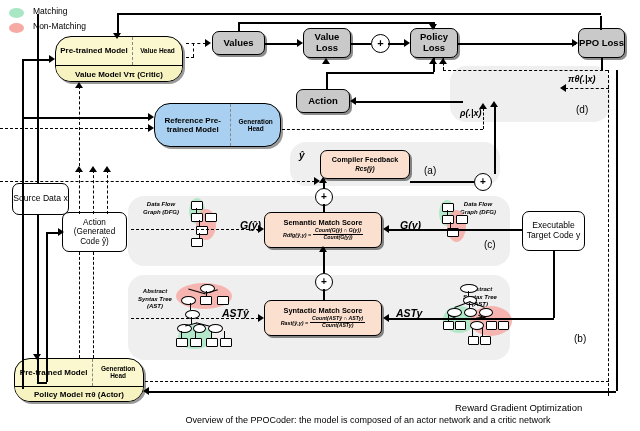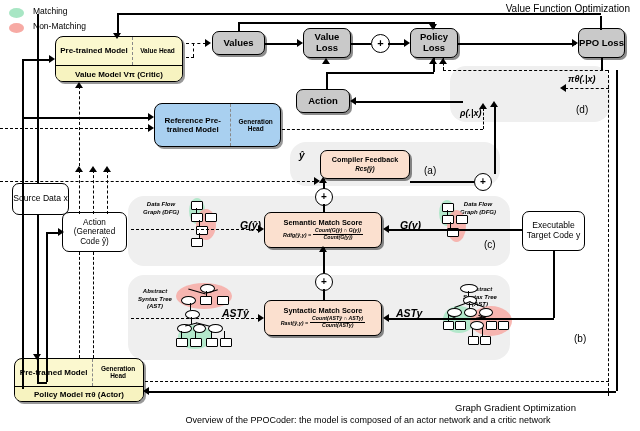--- a/index.html
+++ b/index.html
@@ -15,21 +15,21 @@
     background:#fff;
   }
   .box.gray{background:#c9c9c9;font-weight:bold;}
   .box.white{background:#fff;}
   .box.peach{background:#fbe0cf;}
   .box.shadow{box-shadow:2px 2px 0 rgba(0,0,0,.45);}
 
   
   .model{
     position:absolute;box-sizing:border-box;
-    border:1.6px solid #000;border-radius:8px;
+    border:1.6px solid #000;border-radius:16px;
     overflow:hidden;box-shadow:2px 2px 0 rgba(0,0,0,.4);
   }
   .model .top{display:flex;height:64%;}
   .model .lt{flex:1.55;display:flex;align-items:center;justify-content:center;
     font-weight:bold;text-align:center;line-height:1.15;}
   .model .divider{width:0;border-left:1.4px dashed #888;}
   .model .rt{flex:1;display:flex;align-items:center;justify-content:center;
     font-weight:bold;text-align:center;line-height:1.15;}
   .model .foot{height:36%;border-top:1.2px solid #000;display:flex;
     align-items:center;justify-content:center;font-weight:bold;}
@@ -85,22 +85,21 @@
 </head>
 <body>
 
 <div id="stage">
 
   <div class="legend-dot" style="left:9px;top:8px;background:#a8e6c4;"></div>
   <div class="lbl" style="left:33px;top:6px;font-size:8.5px;">Matching</div>
   <div class="legend-dot" style="left:9px;top:23px;background:#f7aaa4;"></div>
   <div class="lbl" style="left:33px;top:21px;font-size:8.5px;">Non-Matching</div>
 
-  <div class="lbl" style="right:10px;top:3px;font-size:10px;">Value Function Optimization</div>
-  <div class="lbl" style="left:455px;top:402px;font-size:9.5px;">Graph Gradient Optimization</div>
+  <div class="lbl" style="left:455px;top:402px;font-size:9.5px;">Reward Gradient Optimization</div>
 
   <div class="group" style="left:290px;top:142px;width:210px;height:44px;"></div>
   <div class="group" style="left:128px;top:196px;width:382px;height:70px;"></div>
   <div class="group" style="left:128px;top:275px;width:382px;height:85px;"></div>
   <div class="group" style="left:450px;top:66px;width:160px;height:56px;"></div>
 
   <div class="box gray shadow" style="left:212px;top:31px;width:53px;height:24px;font-size:9.5px;">
     <span>Values</span>
   </div>
 

